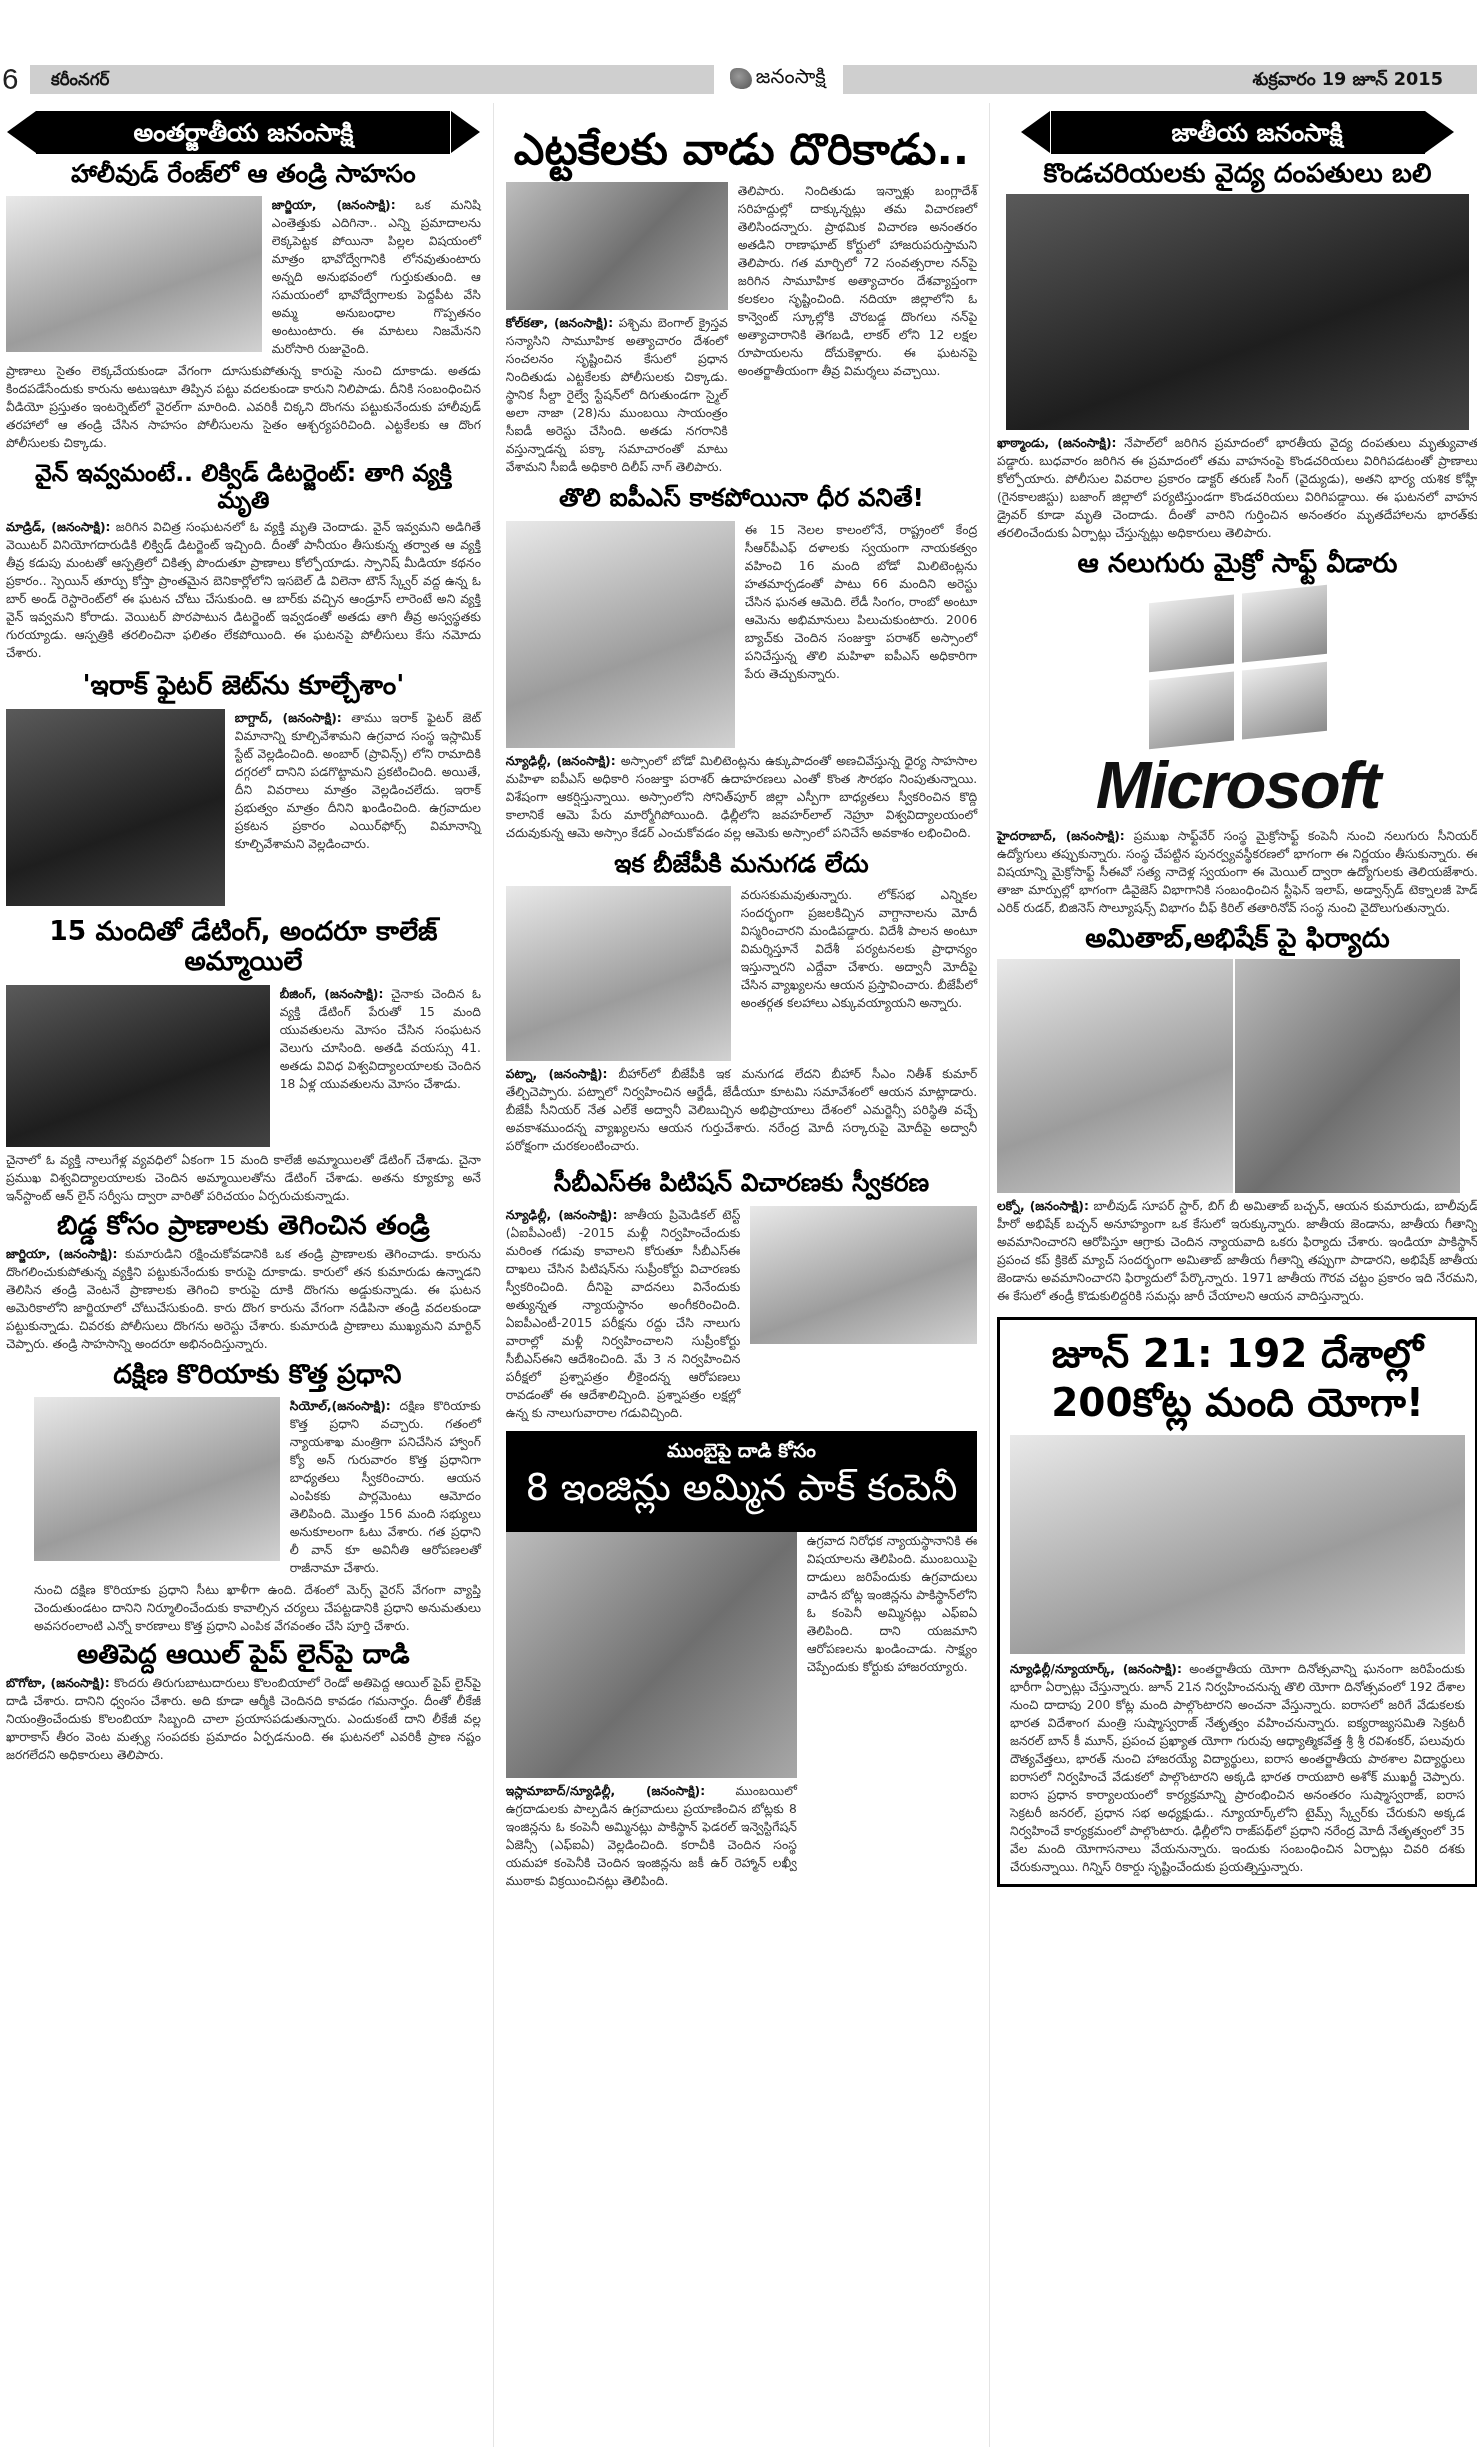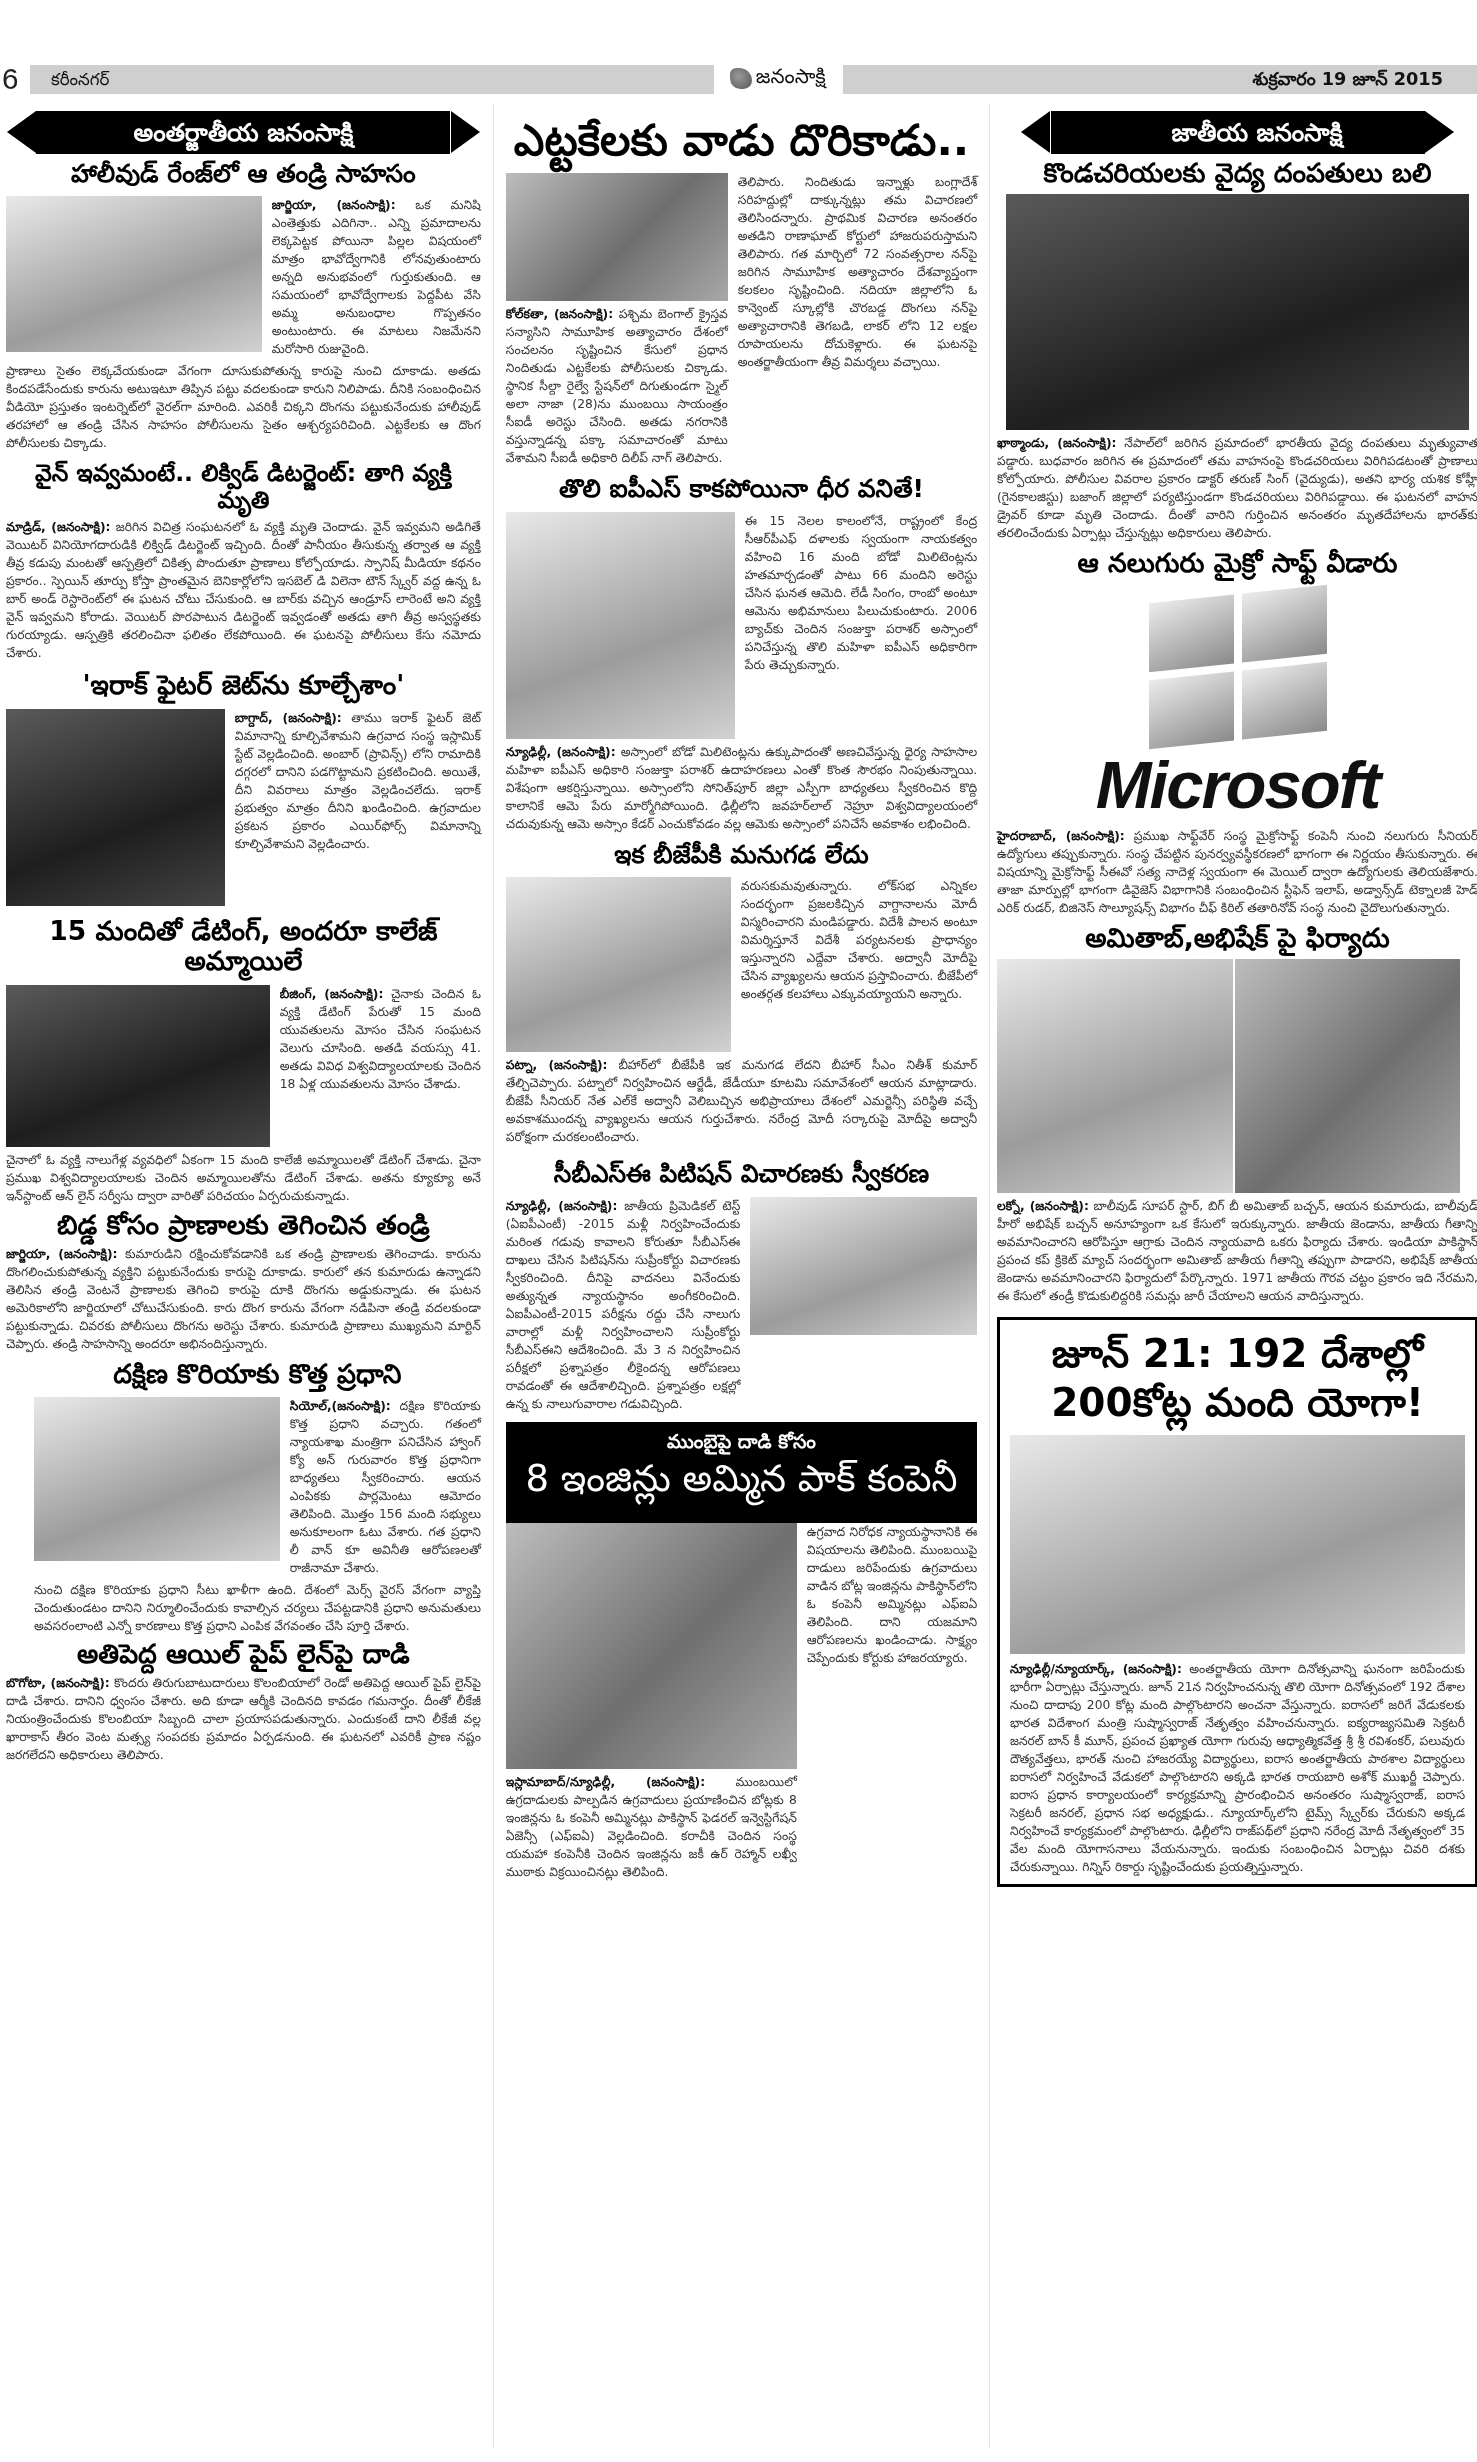--- a/index.html
+++ b/index.html
@@ -4,21 +4,21 @@
 <style>
   * { box-sizing: border-box; margin: 0; padding: 0; }
   html, body { width: 1478px; height: 2463px; background: #fff; overflow: hidden; }
   body { font-family: "DejaVu Sans", sans-serif; color: #111; position: relative; }
 
   .masthead { position: absolute; left: 0; top: 61px; width: 1478px; height: 35px; }
   .masthead .pageno { position: absolute; left: 2px; top: 0; font-size: 29.6px; line-height: 35px; font-family: "Liberation Sans", sans-serif; color: #222; }
   .masthead .bar { position: absolute; top: 3.9px; height: 29.6px; background: #cfcfcf; }
   .masthead .bar.left { left: 29.6px; width: 684px; }
   .masthead .bar.right { left: 843px; width: 634px; }
-  .masthead .city { position: absolute; left: 51px; top: 3.9px; font-size: 16.7px; line-height: 29.6px; font-weight: normal; }
+  .masthead .city { position: absolute; left: 51px; top: 3.9px; font-size: 16.7px; line-height: 29.6px; font-weight: bold; }
   .masthead .logo { position: absolute; left: 713px; top: 0; width: 130px; height: 35px; display: flex; align-items: center; gap: 3.9px; justify-content: center; }
   .masthead .logo .map { width: 21.7px; height: 21.7px; background: radial-gradient(circle at 40% 40%, #999, #555); border-radius: 30% 60% 40% 50%; }
   .masthead .logo span.t { font-size: 20px; font-weight: normal; }
   .masthead .date { position: absolute; right: 35px; top: 3.9px; font-size: 17.7px; line-height: 29.6px; font-weight: bold; }
 
   .col { position: absolute; top: 103px; }
   .col.left { left: 5.9px; width: 475px; }
   .col.mid { left: 493px; width: 497px; border-left: 1px solid #e4e4e4; border-right: 1px solid #e4e4e4; padding: 0 11.8px; }
   .col.right { left: 997px; width: 481px; }
 
@@ -140,21 +140,21 @@
     <div class="headline h-md">అతిపెద్ద ఆయిల్ పైప్ లైన్‌పై దాడి</div>
     <div class="body" style="margin-top:3.9px;">
       <b>బొగోటా, (జనంసాక్షి):</b>
       <span>కొందరు తిరుగుబాటుదారులు కొలంబియాలో రెండో అతిపెద్ద ఆయిల్ పైప్ లైన్‌పై దాడి చేశారు. దానిని ధ్వంసం చేశారు. అది కూడా ఆర్మీకి చెందినది కావడం గమనార్హం. దీంతో లీకేజీ నియంత్రించేందుకు కొలంబియా సిబ్బంది చాలా ప్రయాసపడుతున్నారు. ఎందుకంటే దాని లీకేజీ వల్ల ఖారాకాస్ తీరం వెంట మత్స్య సంపదకు ప్రమాదం ఏర్పడనుంది. ఈ ఘటనలో ఎవరికీ ప్రాణ నష్టం జరగలేదని అధికారులు తెలిపారు.</span>
     </div>
   </div>
 </div>
 
 <div class="col mid" style="height:2344px;">
   <div>
-    <div class="headline h-xl" style="margin-top:13px;">ఎట్టకేలకు వాడు దొరికాడు..</div>
+    <div class="headline h-xl" style="margin-top:22px;">ఎట్టకేలకు వాడు దొరికాడు..</div>
     <div class="article">
       <div style="flex:0 0 222px;">
         <div class="photo" style="width:222px;height:128px;"></div>
         <div class="body" style="margin-top:3.9px;">
           <b>కోల్‌కతా, (జనంసాక్షి):</b>
           <span>పశ్చిమ బెంగాల్ క్రైస్తవ సన్యాసిని సామూహిక అత్యాచారం దేశంలో సంచలనం సృష్టించిన కేసులో ప్రధాన నిందితుడు ఎట్టకేలకు పోలీసులకు చిక్కాడు. స్థానిక సీల్దా రైల్వే స్టేషన్‌లో దిగుతుండగా స్మైల్ అలా నాజా (28)ను ముంబయి సాయంత్రం సీఐడీ అరెస్టు చేసింది. అతడు నగరానికి వస్తున్నాడన్న పక్కా సమాచారంతో మాటు వేశామని సీఐడీ అధికారి దిలీప్ నాగ్ తెలిపారు.</span>
         </div>
       </div>
       <div class="body" style="flex:1;">తెలిపారు. నిందితుడు ఇన్నాళ్లు బంగ్లాదేశ్ సరిహద్దుల్లో దాక్కున్నట్లు తమ విచారణలో తెలిసిందన్నారు. ప్రాథమిక విచారణ అనంతరం అతడిని రాణాఘాట్ కోర్టులో హాజరుపరుస్తామని తెలిపారు. గత మార్చిలో 72 సంవత్సరాల నన్‌పై జరిగిన సామూహిక అత్యాచారం దేశవ్యాప్తంగా కలకలం సృష్టించింది. నదియా జిల్లాలోని ఓ కాన్వెంట్ స్కూల్లోకి చొరబడ్డ దొంగలు నన్‌పై అత్యాచారానికి తెగబడి, లాకర్ లోని 12 లక్షల రూపాయలను దోచుకెళ్లారు. ఈ ఘటనపై అంతర్జాతీయంగా తీవ్ర విమర్శలు వచ్చాయి.</div>
     </div>

